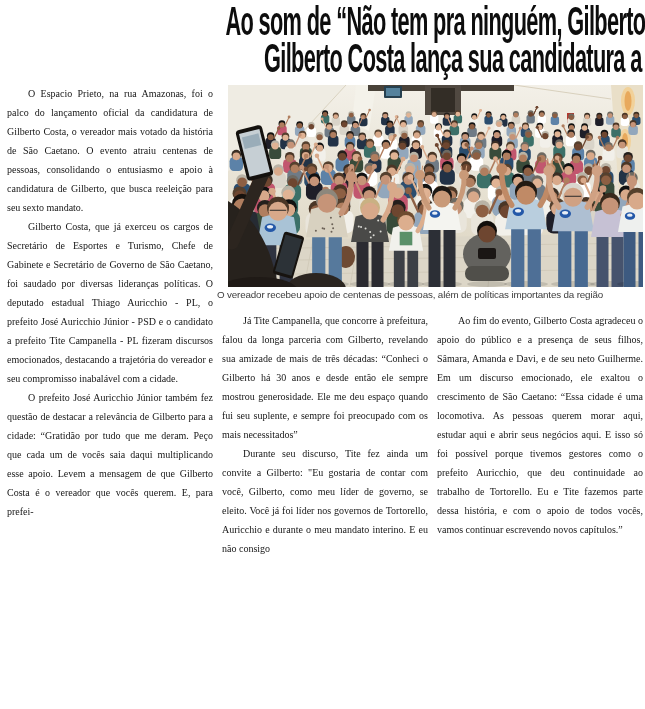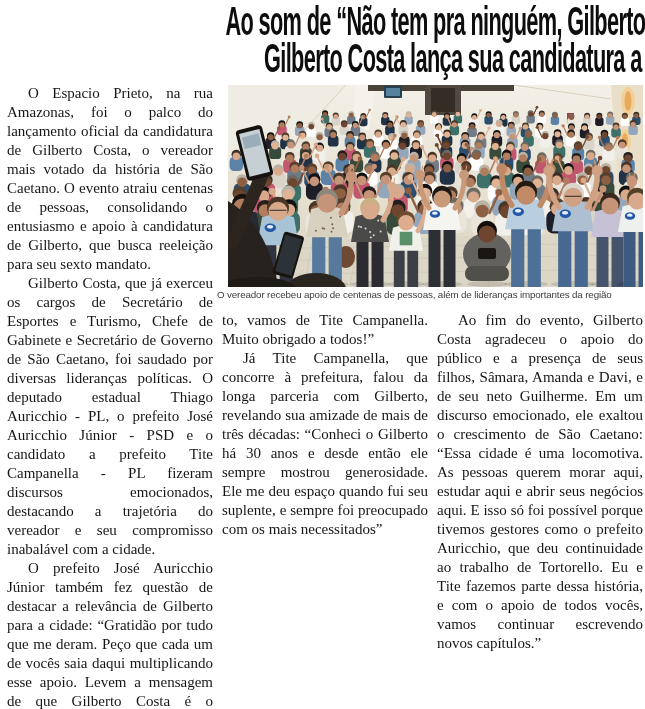--- a/index.html
+++ b/index.html
@@ -6,21 +6,21 @@
   html,body{margin:0;padding:0;background:#ffffff}
   .page{position:relative;width:645px;height:709px;background:#fff;overflow:hidden;
         font-family:"Liberation Serif",serif}
   .headline{position:absolute;left:0;top:3px;width:645px;text-align:center;color:#0d0d0d}
   .hl{display:inline-block;white-space:nowrap;
       font:700 40px/37px "Liberation Sans",sans-serif;letter-spacing:-1.2px}
   .photo{position:absolute;left:228px;top:85px;width:415px;height:202px;overflow:hidden;background:#e9e4d8}
   .photo svg{display:block;width:100%;height:100%}
   .caption{position:absolute;left:217px;top:289px;width:428px;
            font:9.8px/12px "Liberation Sans",sans-serif;color:#3c3c3c;letter-spacing:-0.15px}
-  .col{position:absolute;overflow:hidden;font-size:15px;line-height:19px;color:#161616;
+  .col{position:absolute;overflow:hidden;font-size:10px;line-height:19px;color:#161616;
        text-align:justify;hyphens:auto;-webkit-hyphens:auto}
   .col p{margin:0;text-indent:21px}
   .col p.cont{text-indent:0}
   #c1{left:7px;top:84px;width:206px;height:625px}
   #c2{left:222px;top:311px;width:206px;height:398px}
   #c3{left:437px;top:311px;width:206px;height:398px}
 </style>
 </head>
 <body>
 
@@ -874,30 +874,30 @@
         <g transform="rotate(16 60 170)">
           <rect x="50" y="148" width="21" height="44" rx="3" fill="#17130f"></rect>
           <rect x="52" y="151" width="17" height="38" fill="#3b4852" opacity=".6"></rect>
         </g>
         <ellipse cx="88" cy="204" rx="30" ry="16" fill="#2b2520"></ellipse>
         <ellipse cx="30" cy="206" rx="40" ry="14" fill="#1f1a16"></ellipse>
       </g>
     </svg>
   </div>
 
-  <div class="caption">O vereador recebeu apoio de centenas de pessoas, além de lideranças importantes da região</div>
+  <div class="caption">O vereador recebeu apoio de centenas de pessoas, além de políticas importantes da região</div>
 
   <div class="col" id="c1">
     <p>O Espacio Prieto, na rua Amazonas, foi o palco do lançamento oficial da candidatura de Gilberto Costa, o vereador mais votado da história de São Caetano. O evento atraiu centenas de pessoas, consolidando o entusiasmo e apoio à candidatura de Gilberto, que busca reeleição para seu sexto mandato.</p>
     <p>Gilberto Costa, que já exerceu os cargos de Secretário de Esportes e Turismo, Chefe de Gabinete e Secretário de Governo de São Caetano, foi saudado por diversas lideranças políticas. O deputado estadual Thiago Auricchio - PL, o prefeito José Auricchio Júnior - PSD e o candidato a prefeito Tite Campanella - PL fizeram discursos emocionados, destacando a trajetória do vereador e seu compromisso inabalável com a cidade.</p>
     <p>O prefeito José Auricchio Júnior também fez questão de destacar a relevância de Gilberto para a cidade: “Gratidão por tudo que me deram. Peço que cada um de vocês saia daqui multiplicando esse apoio. Levem a mensagem de que Gilberto Costa é o vereador que vocês querem. E, para prefei-</p>
   </div>
 
   <div class="col" id="c2">
-    <p class="cont">to, vamos de Tite Campanella. Muito obrigado a todos!”</p>
     <p>Já Tite Campanella, que concorre à prefeitura, falou da longa parceria com Gilberto, revelando sua amizade de mais de três décadas: “Conheci o Gilberto há 30 anos e desde então ele sempre mostrou generosidade. Ele me deu espaço quando fui seu suplente, e sempre foi preocupado com os mais necessitados”</p>
+    <p>Durante seu discurso, Tite fez ainda um convite a Gilberto: "Eu gostaria de contar com você, Gilberto, como meu líder de governo, se eleito. Você já foi líder nos governos de Tortorello, Auricchio e durante o meu mandato interino. E eu não consigo</p>
   </div>
 
   <div class="col" id="c3">
     <p>Ao fim do evento, Gilberto Costa agradeceu o apoio do público e a presença de seus filhos, Sâmara, Amanda e Davi, e de seu neto Guilherme. Em um discurso emocionado, ele exaltou o crescimento de São Caetano: “Essa cidade é uma locomotiva. As pessoas querem morar aqui, estudar aqui e abrir seus negócios aqui. E isso só foi possível porque tivemos gestores como o prefeito Auricchio, que deu continuidade ao trabalho de Tortorello. Eu e Tite fazemos parte dessa história, e com o apoio de todos vocês, vamos continuar escrevendo novos capítulos.”</p>
   </div>
 
 </div>
 
 </body></html>

